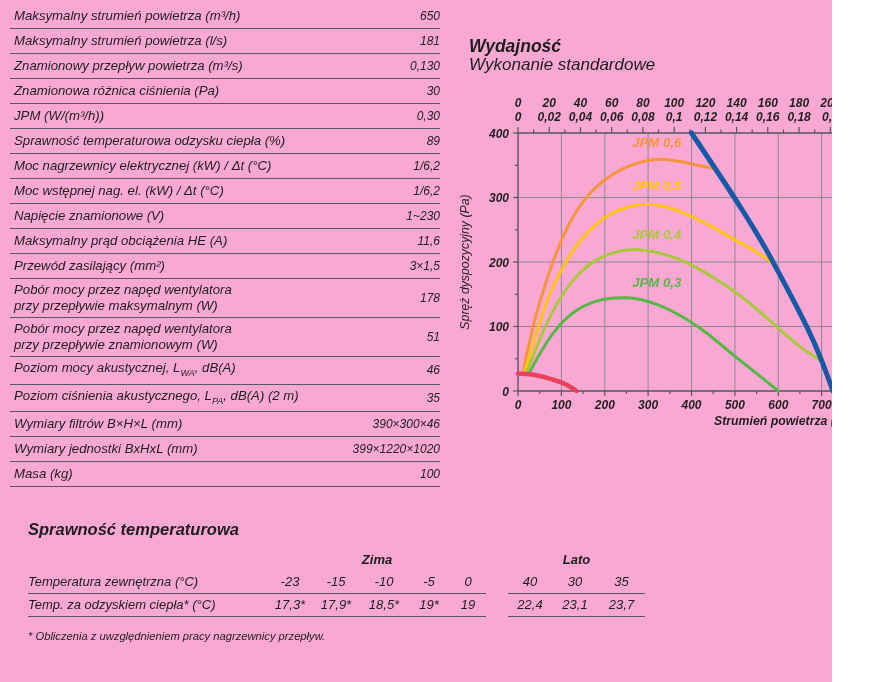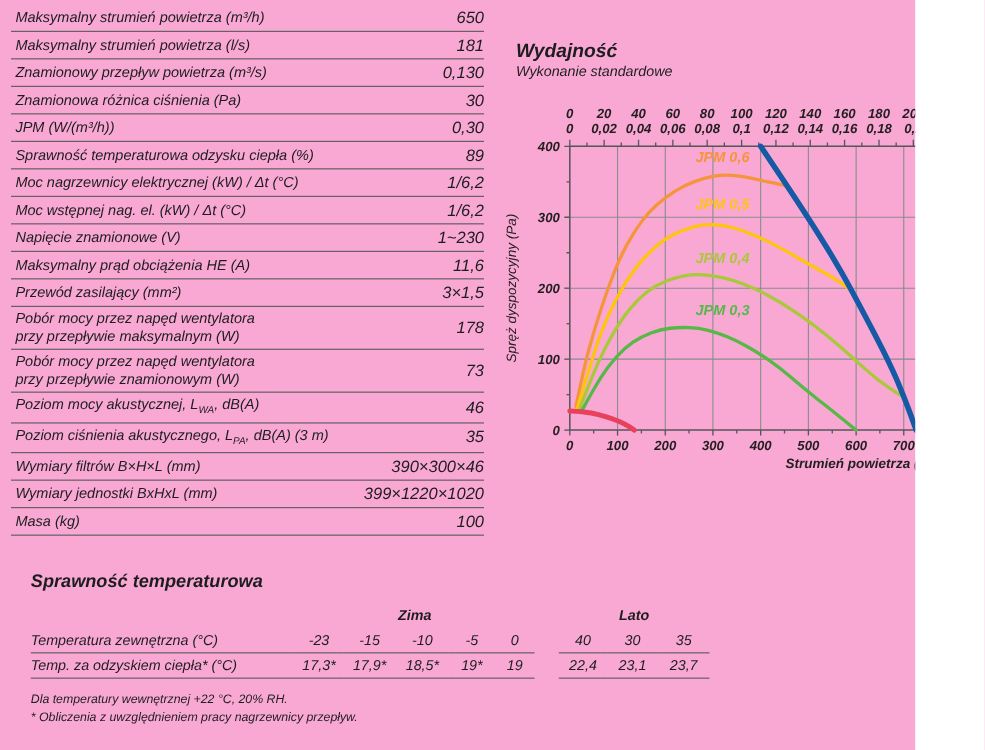--- a/index.html
+++ b/index.html
@@ -5,26 +5,26 @@
   html,body{margin:0;padding:0;background:#fff;}
   .page{position:relative;width:832px;height:682px;background:#f9a8d4;
         font-family:"Liberation Sans",sans-serif;color:#1d1d1f;overflow:hidden;font-style:italic;}
 
   
   .spec-table{position:absolute;left:10px;top:4px;width:430px;}
   .spec-row{display:flex;align-items:center;border-bottom:1.5px solid #57585b;
             padding:3px 0 3px 4px;min-height:18px;}
   .spec-label{flex:1;font-size:13.2px;line-height:16px;white-space:pre-line;padding-right:8px;}
   .spec-label sub{font-size:9px;}
-  .spec-value{font-size:15px;text-align:right;white-space:nowrap;}
+  .spec-value{font-size:12px;text-align:right;white-space:nowrap;}
 
   
   .chart-head{position:absolute;left:469px;top:36px;}
   .chart-title{font-size:17.5px;font-weight:bold;line-height:20px;}
-  .chart-sub{font-size:13px;line-height:15px;margin-top:1px;}
+  .chart-sub{font-size:17px;line-height:15px;margin-top:1px;}
 
   
   #perf-chart{position:absolute;left:455px;top:92px;}
   #perf-chart text{font-family:"Liberation Sans",sans-serif;}
 
   
   .eff-section{position:absolute;left:28px;top:520px;width:630px;}
   .eff-title{font-size:16.5px;font-weight:bold;margin:0 0 10px 0;}
   .eff-row{display:grid;grid-template-columns:240px 44px 48px 48px 42px 36px 22px 44px 46px 47px;}
   .eff-row .cell{font-size:13px;line-height:22px;height:22px;text-align:center;}
@@ -88,28 +88,28 @@
         <div class="spec-value">3×1,5</div>
       </div>
     <div class="spec-row">
         <div class="spec-label">Pobór mocy przez napęd wentylatora
 przy przepływie maksymalnym (W)</div>
         <div class="spec-value">178</div>
       </div>
     <div class="spec-row">
         <div class="spec-label">Pobór mocy przez napęd wentylatora
 przy przepływie znamionowym (W)</div>
-        <div class="spec-value">73</div>
+        <div class="spec-value">51</div>
       </div>
     <div class="spec-row">
         <div class="spec-label"><span>Poziom mocy akustycznej, L</span><sub>WA</sub><span>, dB(A)</span></div>
         <div class="spec-value">46</div>
       </div>
     <div class="spec-row">
-        <div class="spec-label"><span>Poziom ciśnienia akustycznego, L</span><sub>PA</sub><span>, dB(A) (3 m)</span></div>
+        <div class="spec-label"><span>Poziom ciśnienia akustycznego, L</span><sub>PA</sub><span>, dB(A) (2 m)</span></div>
         <div class="spec-value">35</div>
       </div>
     <div class="spec-row">
         <div class="spec-label">Wymiary filtrów B×H×L (mm)</div>
         <div class="spec-value">390×300×46</div>
       </div>
     <div class="spec-row">
         <div class="spec-label">Wymiary jednostki BxHxL (mm)</div>
         <div class="spec-value">399×1220×1020</div>
       </div>
@@ -265,17 +265,16 @@
       <div class="cell rule">19*</div>
       <div class="cell rule">19</div>
       <div class="cell"></div>
       <div class="cell rule">22,4</div>
       <div class="cell rule">23,1</div>
       <div class="cell rule">23,7</div>
     </div>
   </div>
 
   <div class="footnotes">
-    <div>Dla temperatury wewnętrznej +22 °C, 20% RH.</div>
     <div>* Obliczenia z uwzględnieniem pracy nagrzewnicy przepływ.</div>
   </div>
 
 </div>
 
 </body></html>

